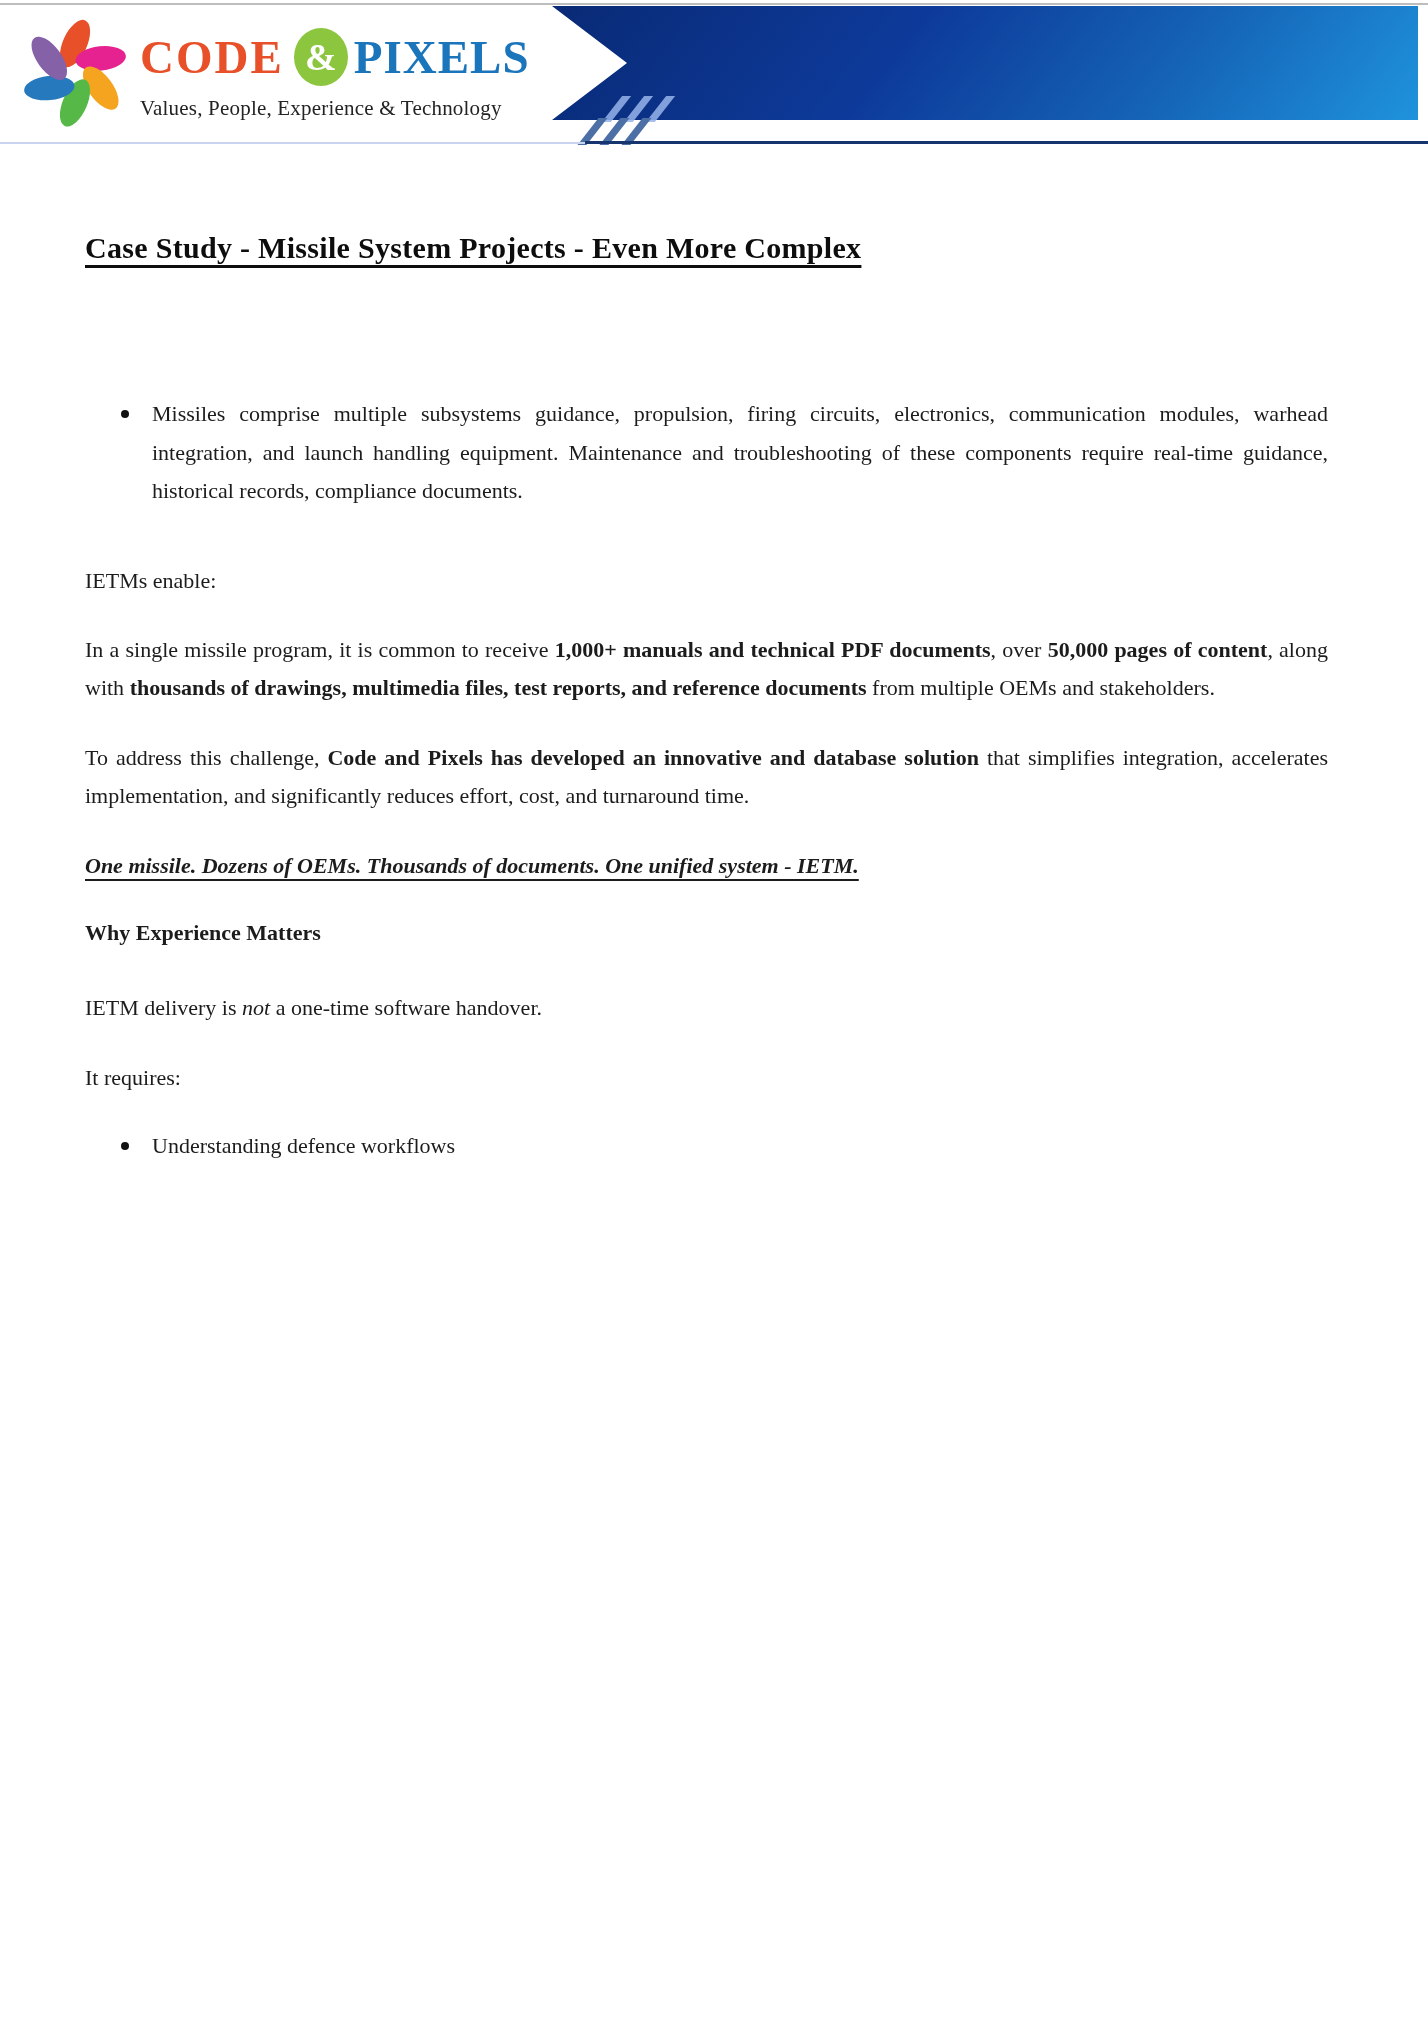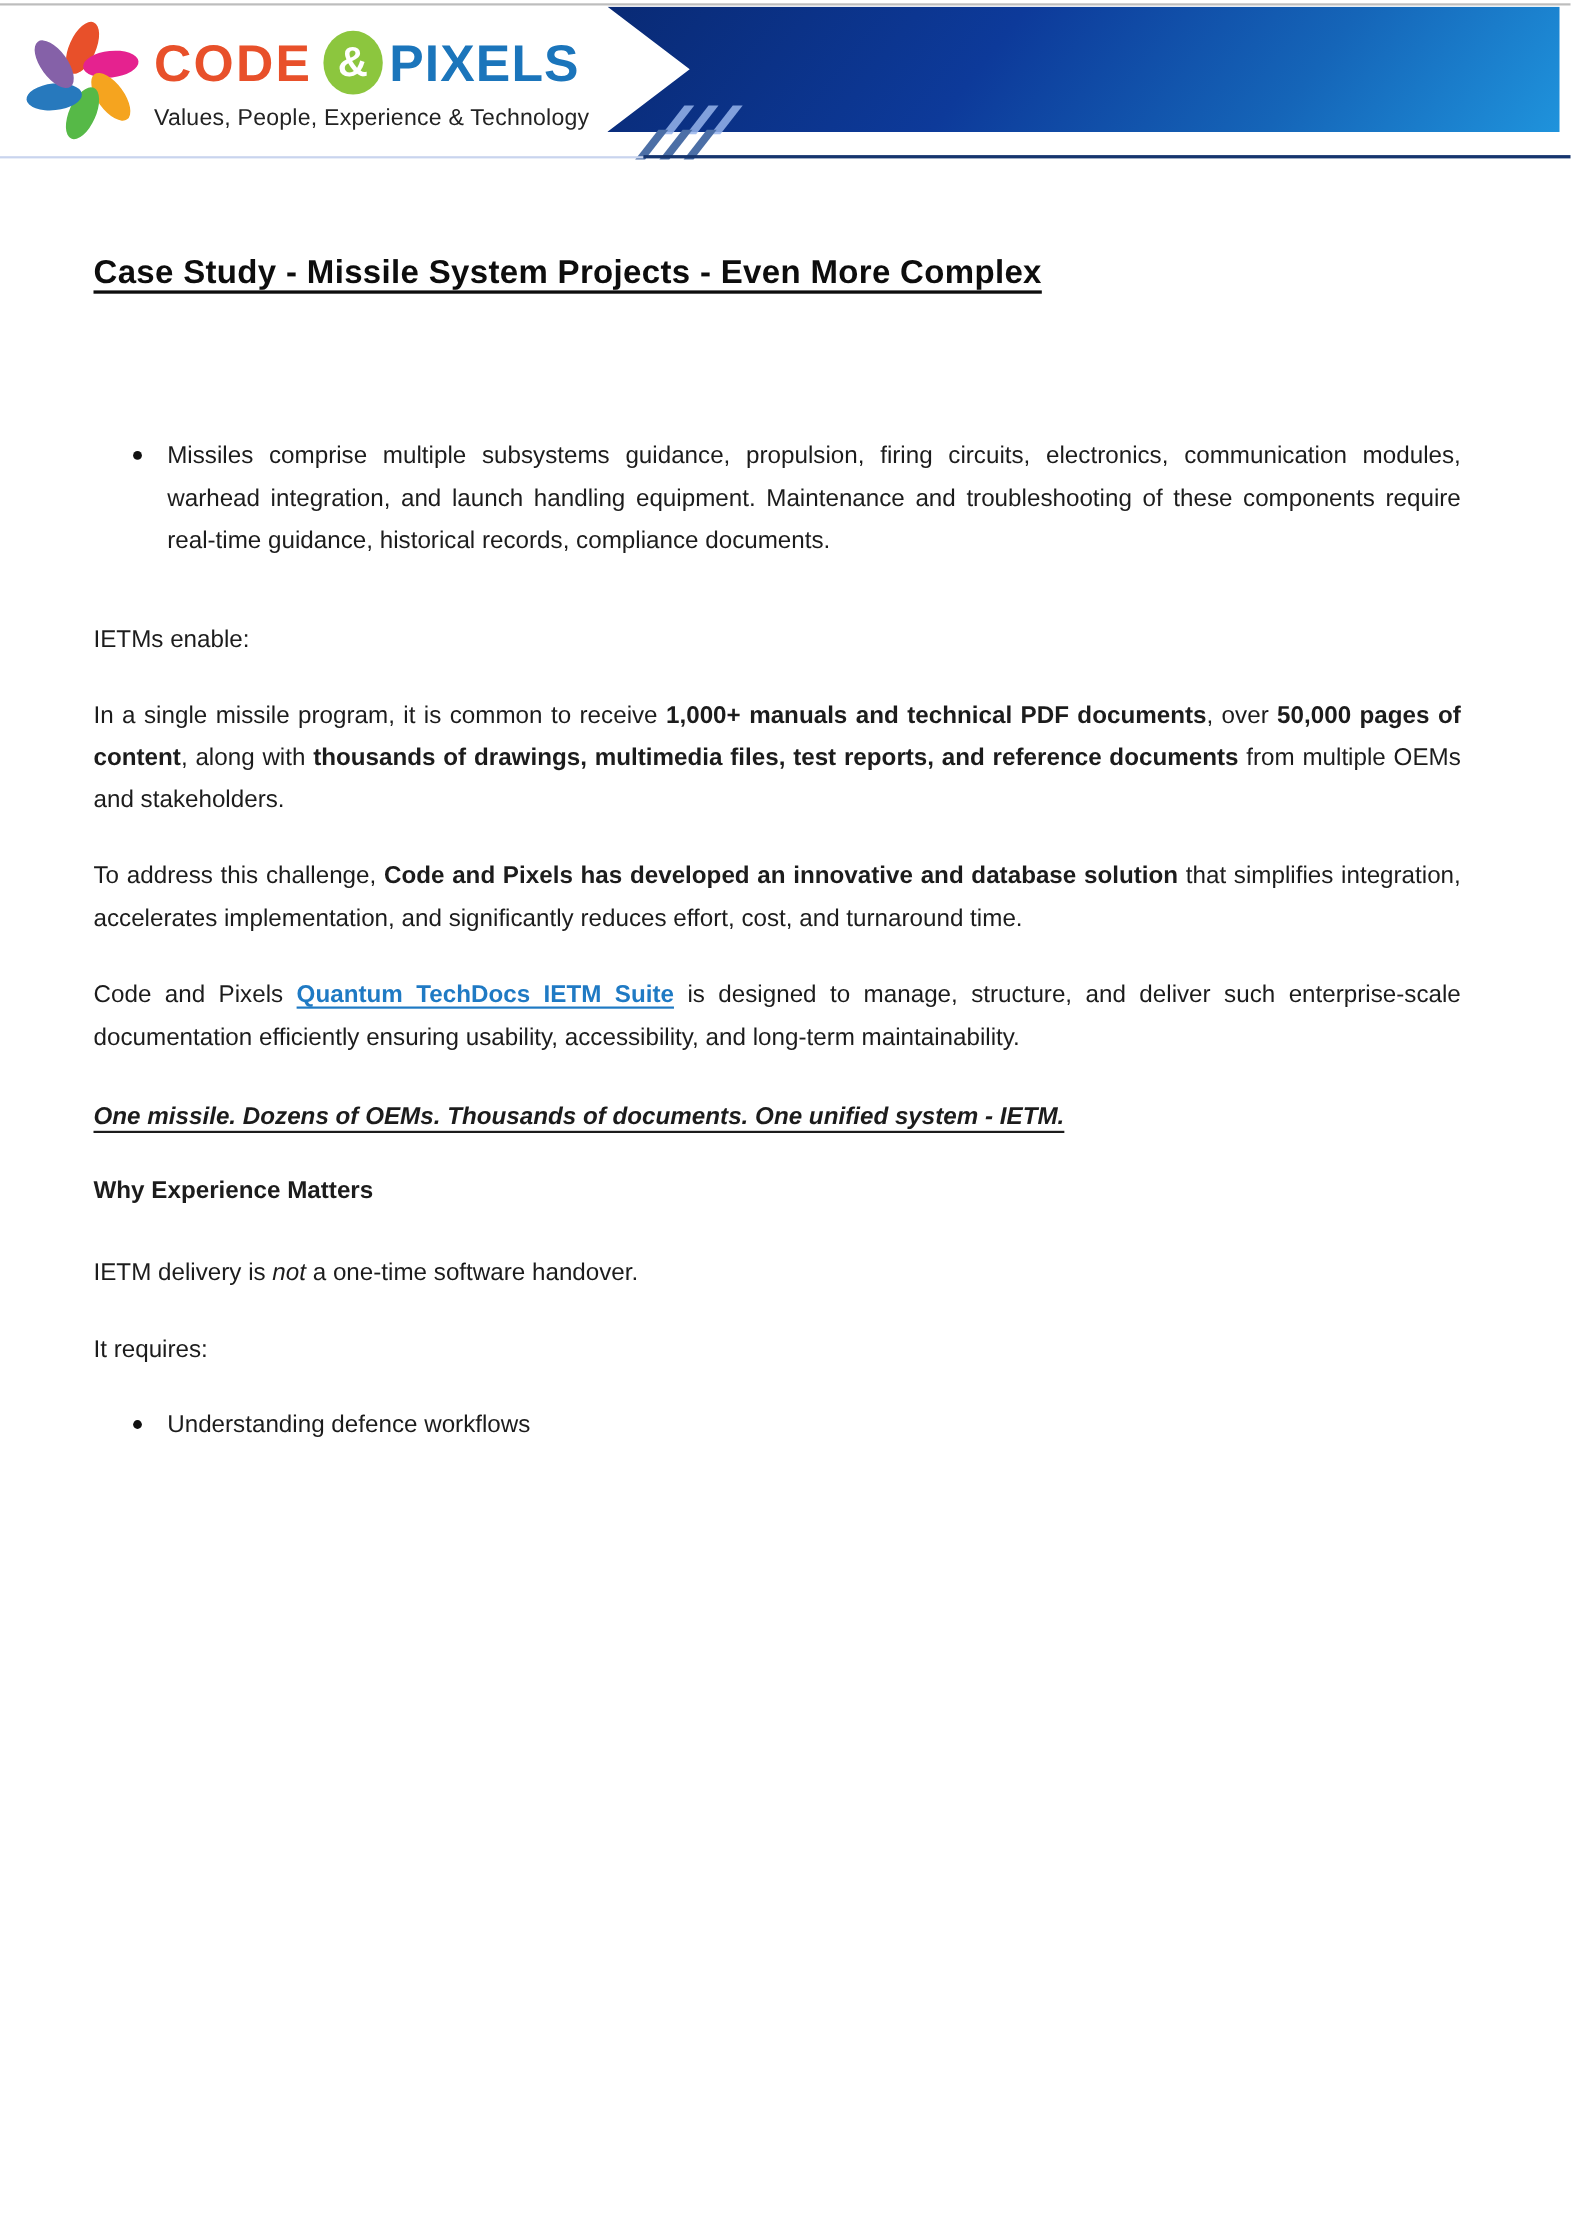--- a/index.html
+++ b/index.html
@@ -1,18 +1,18 @@
 <!DOCTYPE html>
 <html><head>
 <meta charset="utf-8">
 <style>
   html,body{margin:0;padding:0;background:#fff;}
   .page{
     position:relative;width:1428px;height:1556px;background:#fff;overflow:hidden;
-    font-family:Liberation Sans, sans-serif;color:#1c1c1c;
+    font-family:Liberation Serif, serif;color:#1c1c1c;
   }
   
   .top-hairline{position:absolute;left:0;top:3px;width:100%;height:2px;background:#bdbdbd;}
   .banner{
     position:absolute;left:552px;top:6px;width:866px;height:114px;
     background:linear-gradient(128deg,#092a75 0%,#0d3a9a 40%,#1565b8 72%,#1f93dc 100%);
     clip-path:polygon(0 0,100% 0,100% 100%,0 100%,75px 50%);
   }
   .slash{position:absolute;width:9px;transform:skewX(-38deg);}
   .slash.light{height:26px;top:96px;background:rgba(150,180,235,0.85);}
@@ -146,21 +146,20 @@
     <p class="para bullet-item intro-bullet">Missiles comprise multiple subsystems guidance, propulsion, firing circuits, electronics, communication modules, warhead integration, and launch handling equipment. Maintenance and troubleshooting of these components require real-time guidance, historical records, compliance documents.</p>
 
     <p class="plain-line">IETMs enable:</p>
 
 
     <p class="para p-volume"><span class="seg-normal">In a single missile program, it is common to receive </span><span class="seg-bold">1,000+ manuals and technical PDF documents</span><span class="seg-normal">, over </span><span class="seg-bold">50,000 pages of content</span><span class="seg-normal">, along with </span><span class="seg-bold">thousands of drawings, multimedia files, test reports, and reference documents</span><span class="seg-normal"> from multiple OEMs and stakeholders.</span></p>
 
 
     <p class="para p-challenge"><span class="seg-normal">To address this challenge, </span><span class="seg-bold">Code and Pixels has developed an innovative and database solution</span><span class="seg-normal"> that simplifies integration, accelerates implementation, and significantly reduces effort, cost, and turnaround time.</span></p>
 
-    <p class="para p-quantum"><span class="seg-normal">Code and Pixels </span><a class="seg-link" href="#">Quantum TechDocs IETM Suite</a><span class="seg-normal"> is designed to manage, structure, and deliver such enterprise-scale documentation efficiently ensuring usability, accessibility, and long-term maintainability.</span></p>
 
     <p class="tagline-statement">One missile. Dozens of OEMs. Thousands of documents. One unified system - IETM.</p>
 
     <p class="why-heading">Why Experience Matters</p>
 
     <p class="delivery-line"><span class="seg-normal">IETM delivery is </span><span class="seg-italic">not</span><span class="seg-normal"> a one-time software handover.</span></p>
 
     <p class="requires-line">It requires:</p>
 
     <p class="final-bullet bullet-item">Understanding defence workflows</p>

